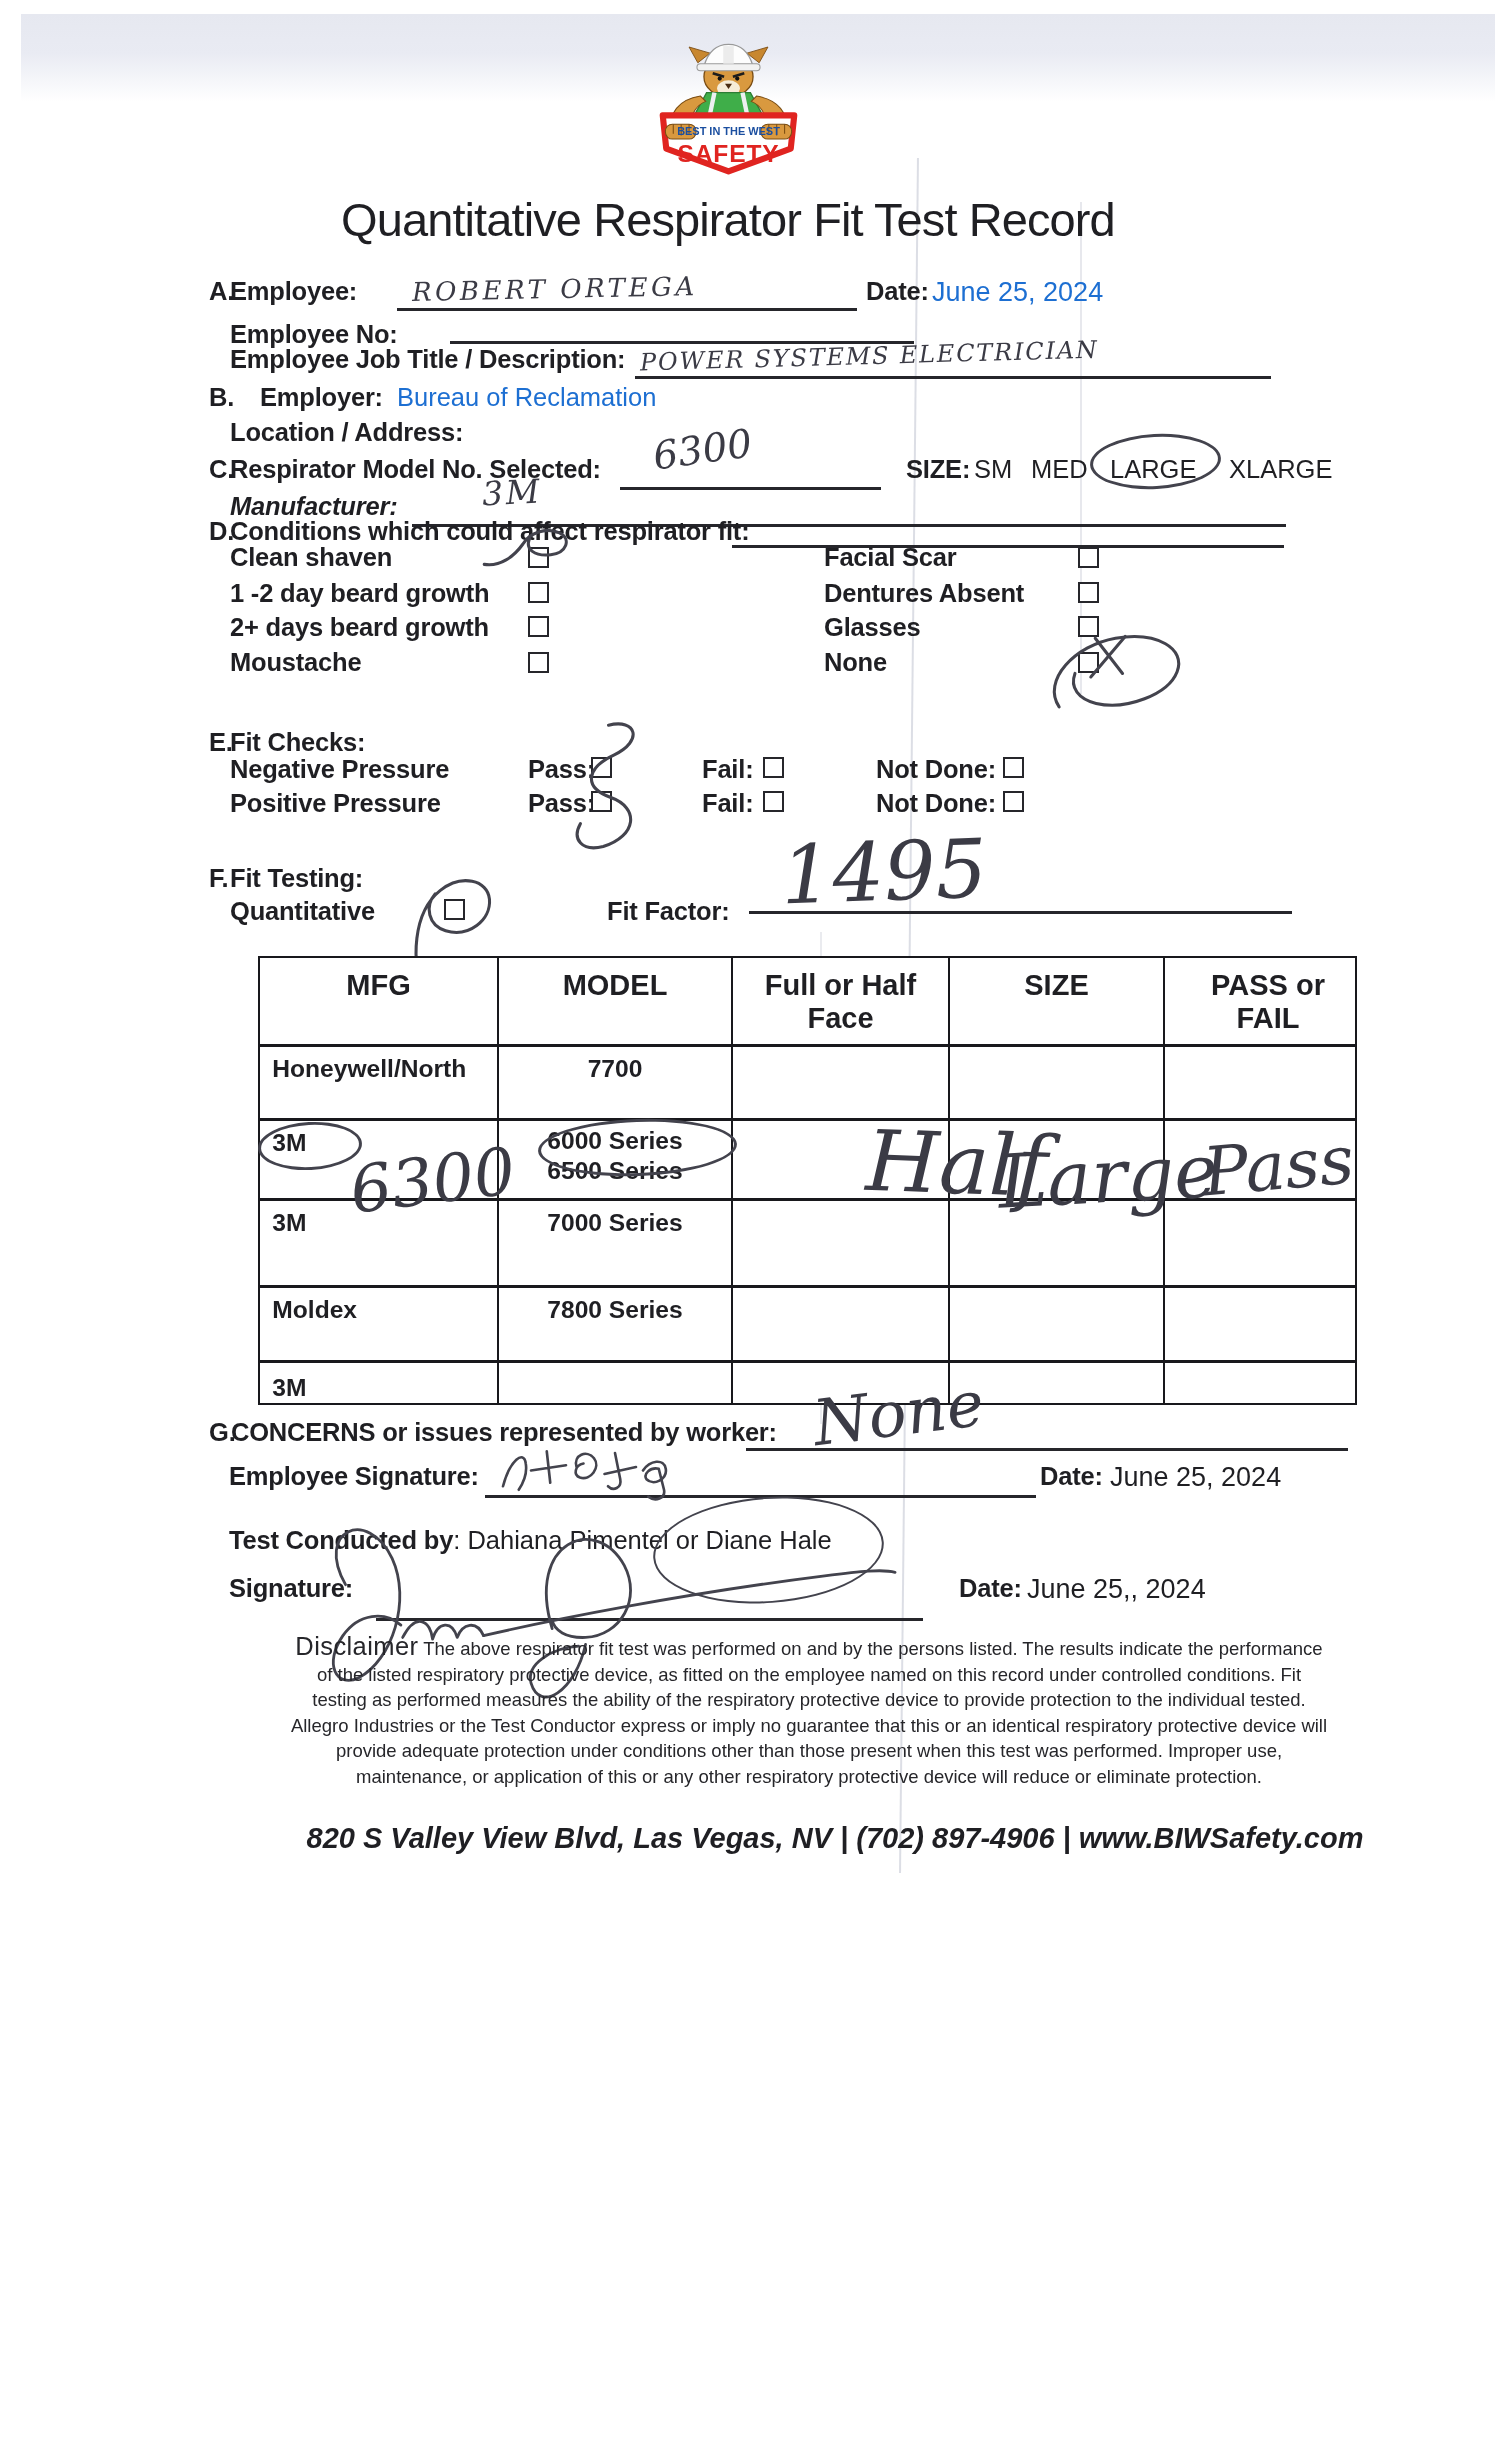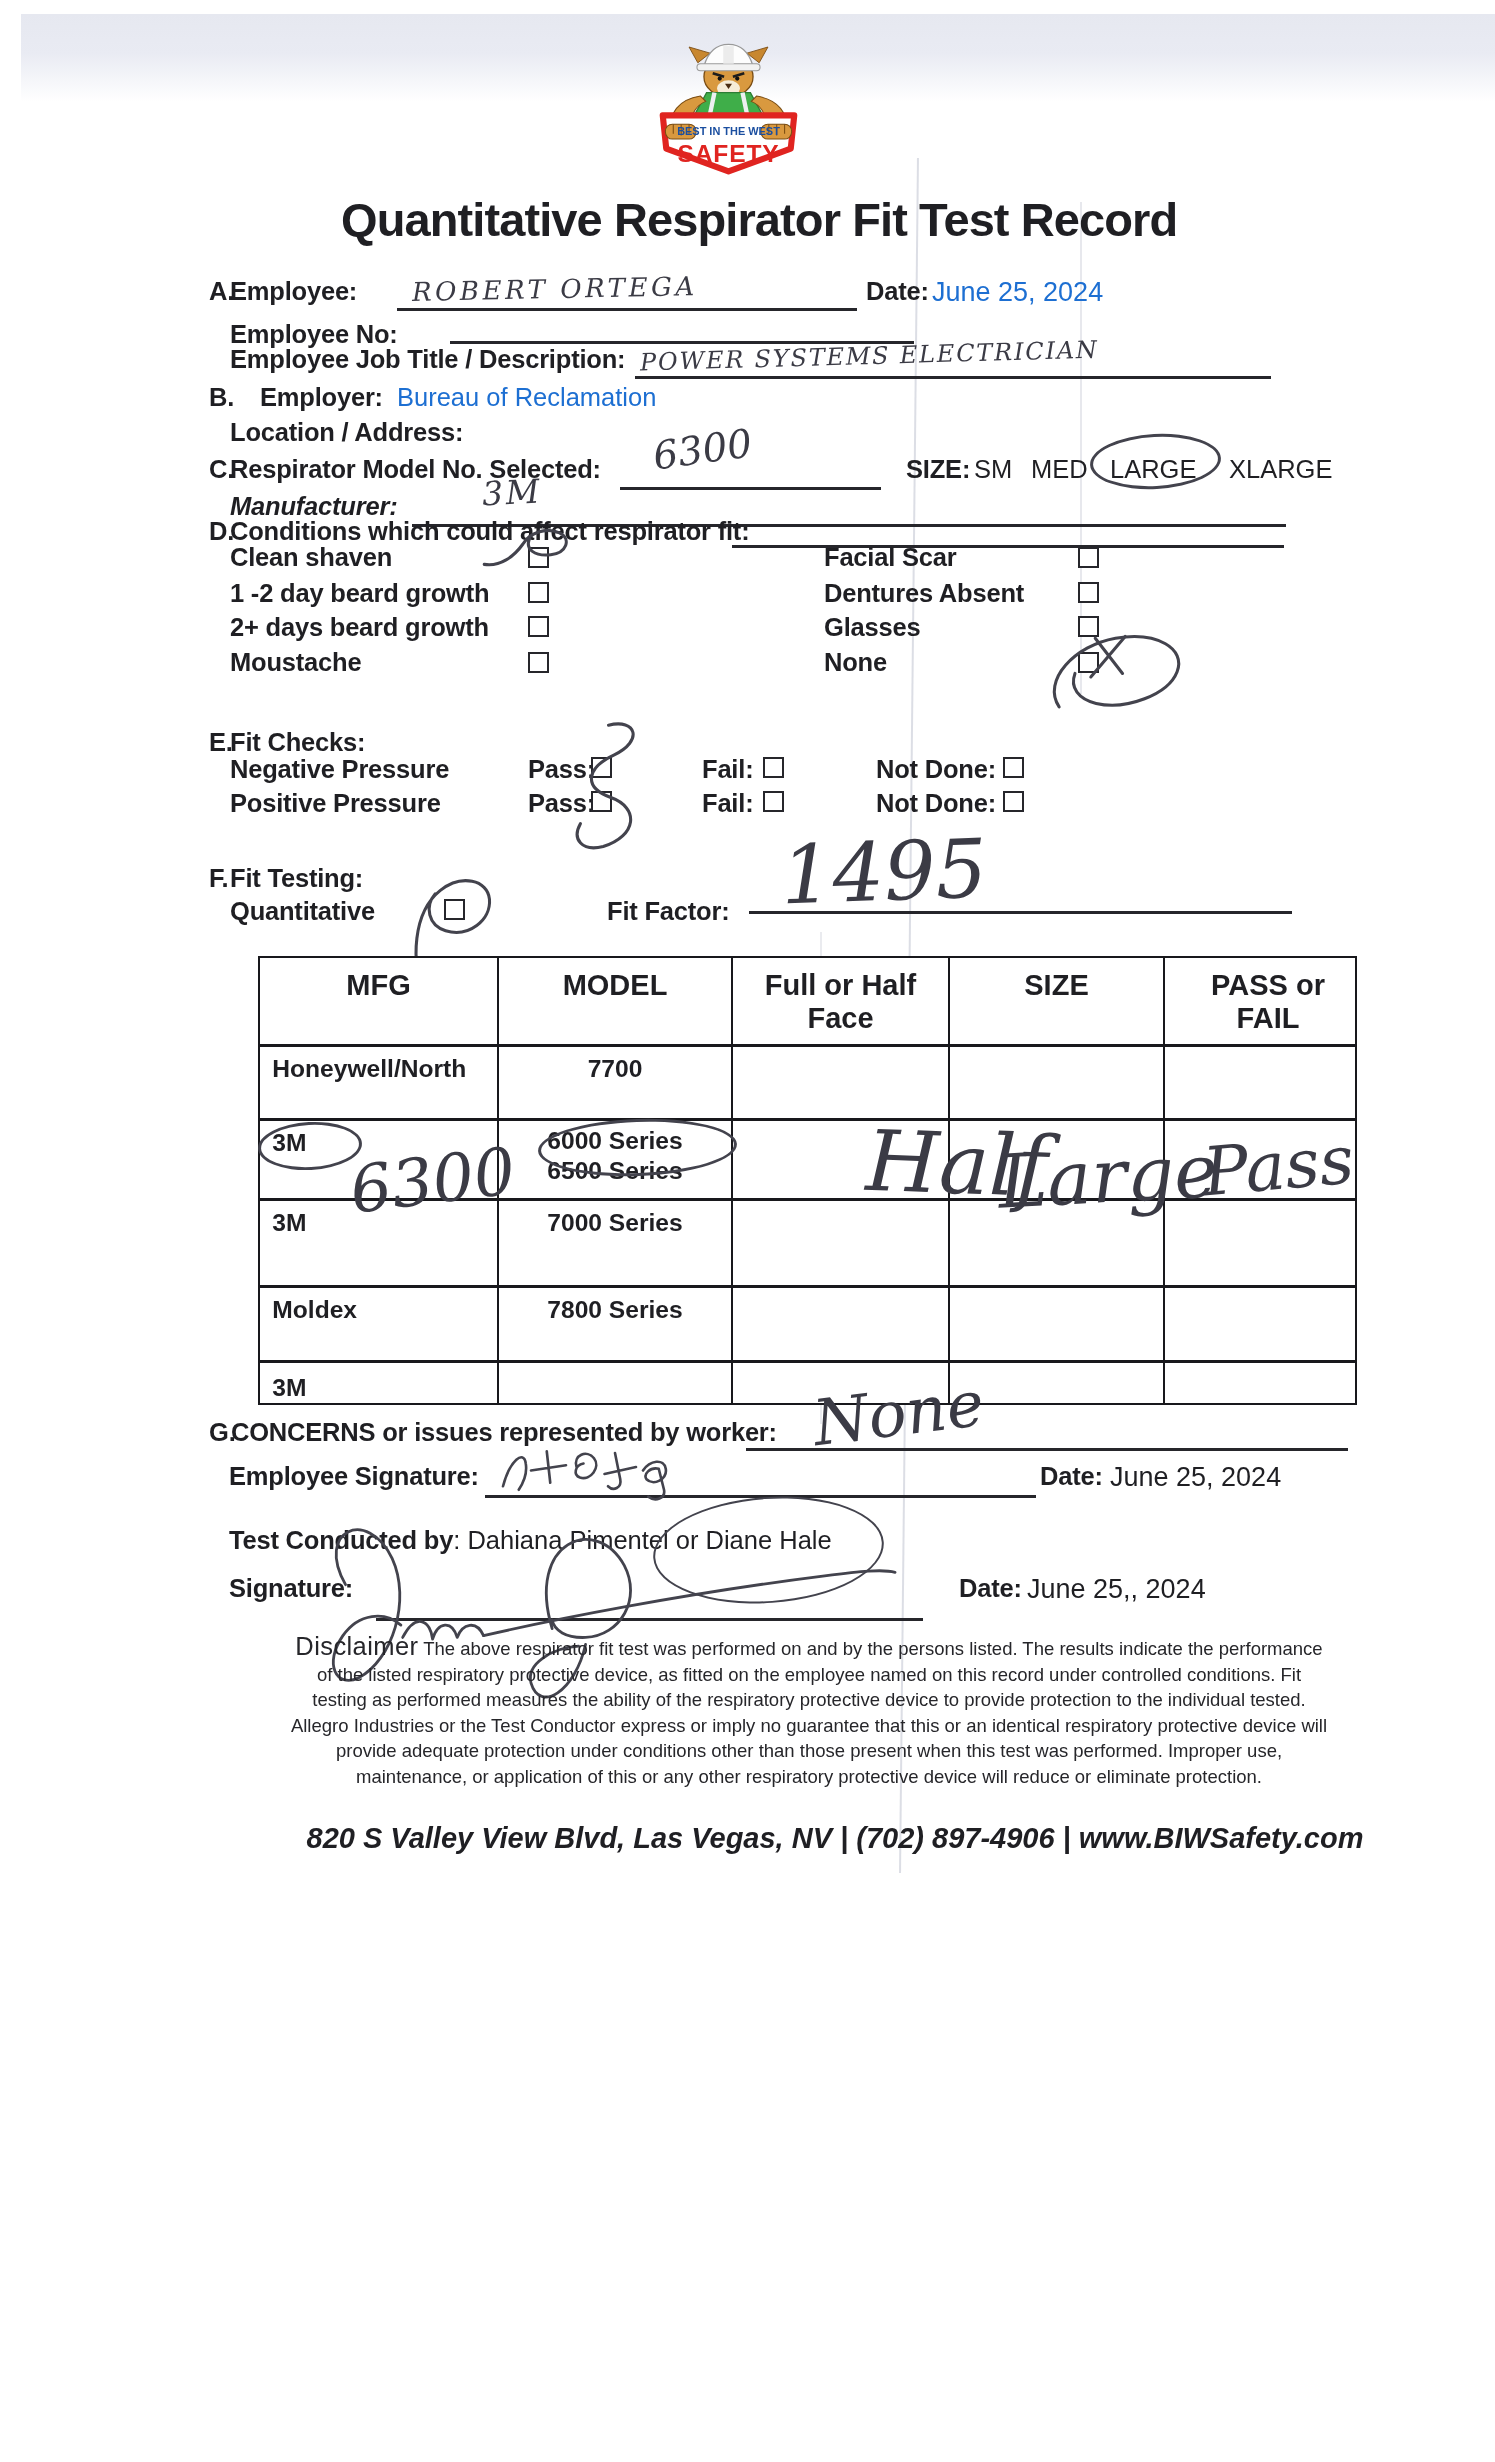--- a/index.html
+++ b/index.html
@@ -66,21 +66,21 @@
       <g fill="#d9993f" stroke="#7a4c12" stroke-width="1.2">
         <rect x="23" y="96" width="35" height="17" rx="8"></rect>
         <rect x="132" y="96" width="35" height="17" rx="8"></rect>
         <path d="M32,96 v11 M41,96 v13 M50,96 v11 M141,96 v11 M150,96 v13 M159,96 v11" fill="none"></path>
       </g>
       <text x="95" y="108" text-anchor="middle" font-size="12.5" font-weight="bold" fill="#1b4fa0" font-family="Liberation Sans, sans-serif">BEST IN THE WEST</text>
       <text x="95" y="139" text-anchor="middle" font-size="28" font-weight="bold" fill="#e02420" letter-spacing="1" font-family="Liberation Sans, sans-serif">SAFETY</text>
     </svg>
   </div>
 
-  <div class="abs" style="left:341px;top:192px;font-size:47px;font-weight:bold;letter-spacing:-0.9px;">Quantitative Respirator Fit Test Record</div>
+  <div class="abs" style="left:341px;top:192px;font-size:47px;font-weight:normal;letter-spacing:-0.9px;">Quantitative Respirator Fit Test Record</div>
 
   <div class="abs lbl" style="left:209px;top:277px;">A.</div>
   <div class="abs lbl" style="left:230px;top:277px;">Employee:</div>
   <div class="abs hw" style="left:412px;top:274px;font-size:26px;letter-spacing:3.5px;transform:rotate(-1.2deg);">ROBERT ORTEGA</div>
   <div class="ul" style="left:397px;top:308px;width:460px;"></div>
   <div class="abs lbl" style="left:866px;top:277px;">Date:</div>
   <div class="abs reg blue" style="left:932px;top:277px;font-size:27px;">June 25, 2024</div>
 
   <div class="abs lbl" style="left:230px;top:310px;margin-top:10px;">Employee No:</div>
   <div class="ul" style="left:450px;top:341px;width:464px;"></div>

